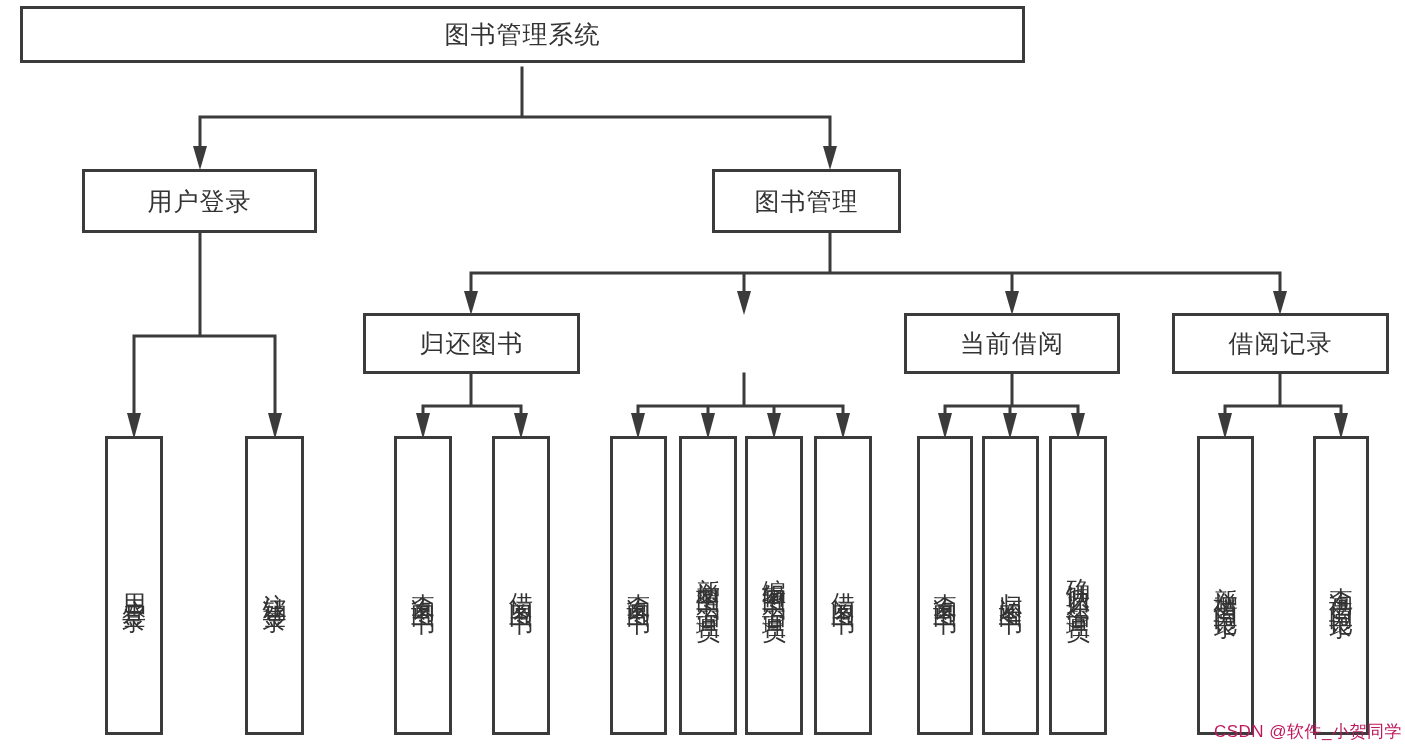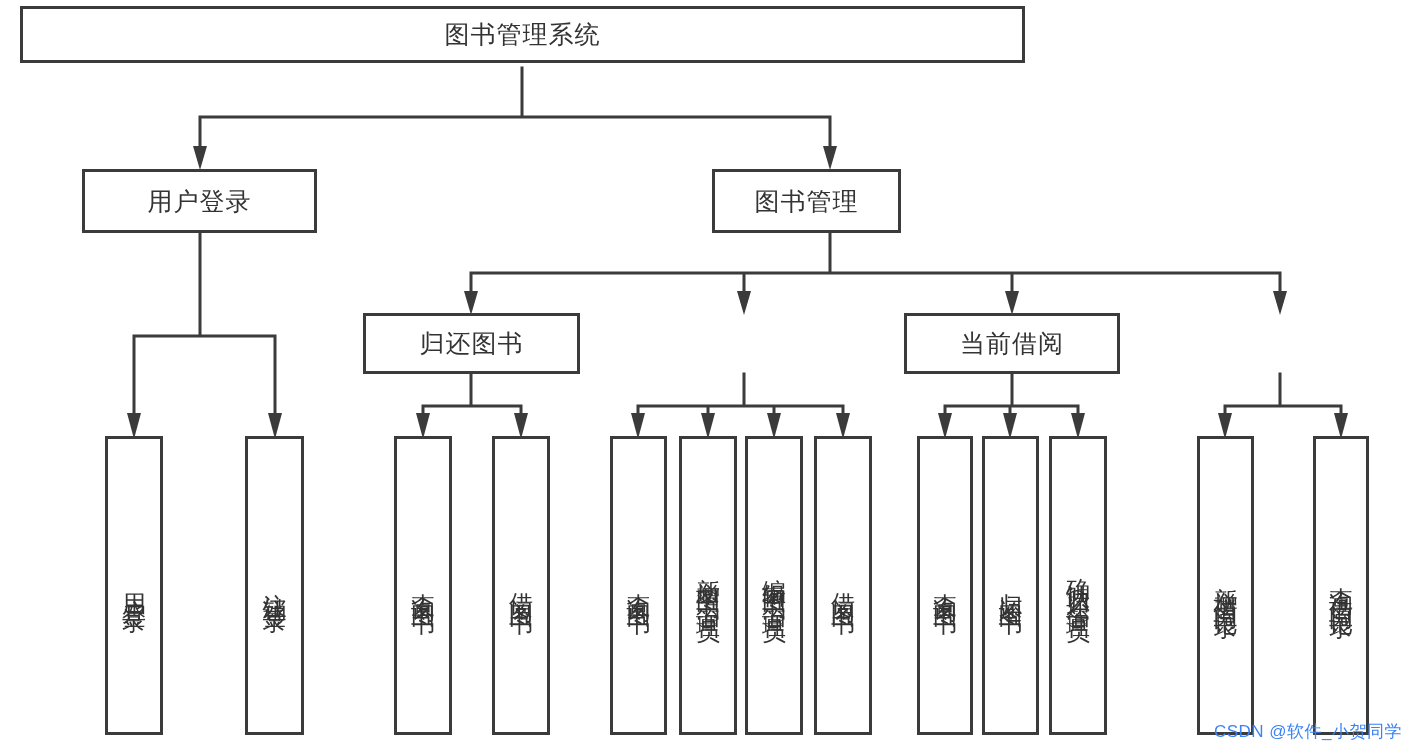--- a/index.html
+++ b/index.html
@@ -36,21 +36,21 @@
     letter-spacing: 6px;
     line-height: 1;
     white-space: nowrap;
   }
   .watermark {
     position: absolute;
     right: 3px;
     bottom: 4px;
     font-size: 17px;
     letter-spacing: 0.5px;
-    color: #3b82f6;
+    color: #be185d;
     z-index: 3;
   }
 </style>
 </head>
 <body>
 
 <div class="canvas">
 
   <svg class="svg-layer" viewBox="0 0 1405 747" xmlns="http://www.w3.org/2000/svg">
     <g stroke="#3b3b3b" stroke-width="3" fill="none" stroke-linecap="square">
@@ -102,20 +102,23 @@
   <div class="node hnode" style="left:712px; top:169px; width:189px; height:64px;">
     <span>图书管理</span>
   </div>
 
   <div class="node hnode" style="left:363px; top:313px; width:217px; height:61px;">
     <span>归还图书</span>
   </div>
   <div class="node hnode" style="left:904px; top:313px; width:216px; height:61px;">
     <span>当前借阅</span>
   </div>
+  <div class="node hnode" style="left:1172px; top:313px; width:217px; height:61px;">
+    <span>借阅记录</span>
+  </div>
 
   <div class="node vnode" style="left:105px; top:436px; width:58px; height:299px;">
     <span>用户登录</span>
   </div>
   <div class="node vnode" style="left:245px; top:436px; width:59px; height:299px;">
     <span>注销登录</span>
   </div>
 
   <div class="node vnode" style="left:394px; top:436px; width:58px; height:299px;">
     <span>查询图书</span>

